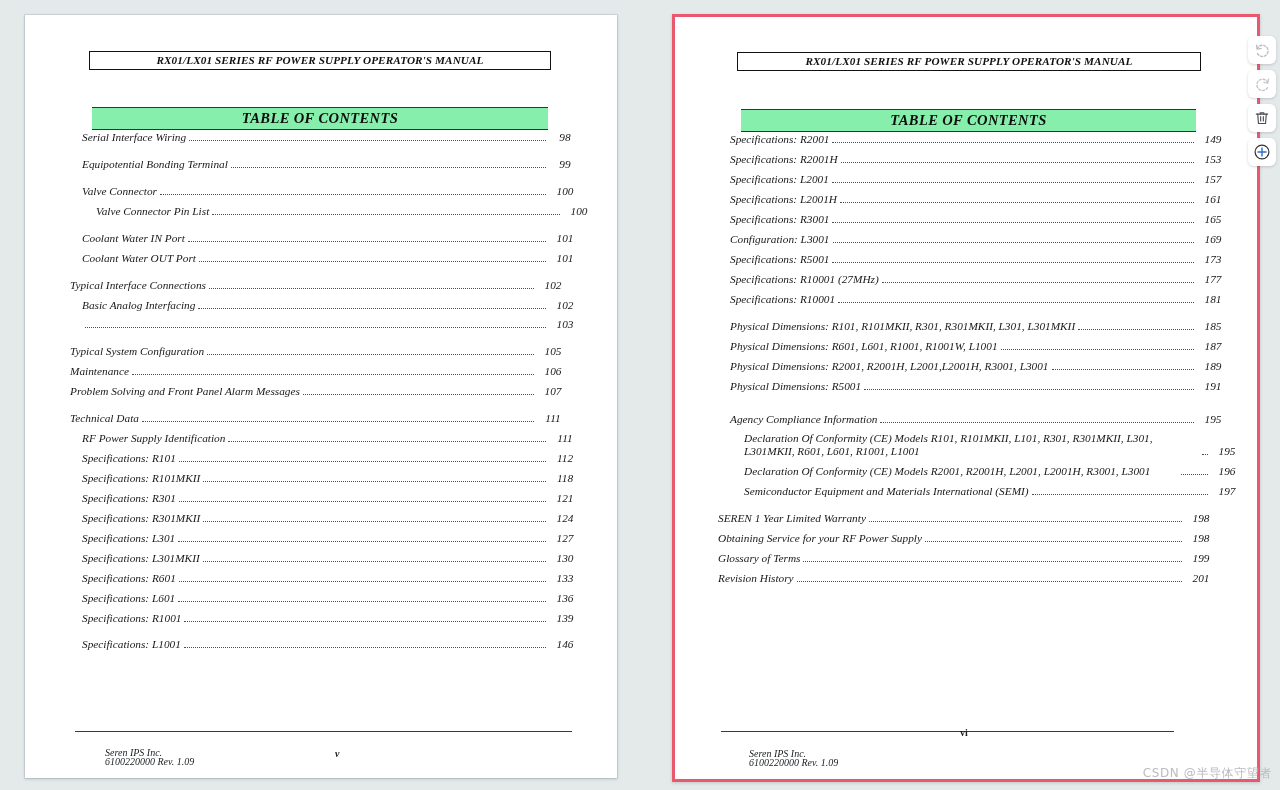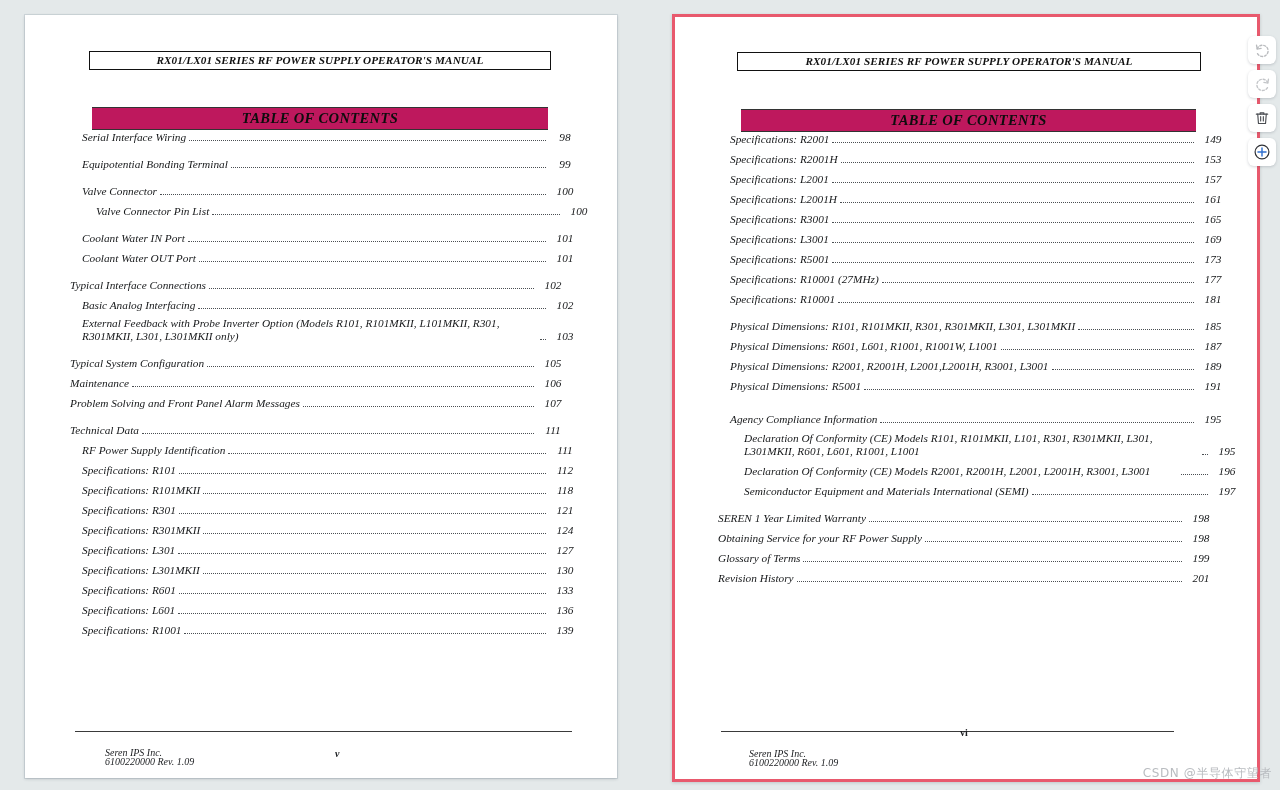--- a/index.html
+++ b/index.html
@@ -71,21 +71,21 @@
     width: 464px;
     top: 35px;
     height: 19px;
     line-height: 16px;
     font-size: 11.2px;
   }
 
   
   .toc-band {
     position: absolute;
-    background: #be185d;
+    background: #86efac;
     border-top: 1.8px solid #333;
     border-bottom: 1.4px solid #333;
     box-sizing: border-box;
     text-align: center;
     font-weight: bold;
     font-size: 14.5px;
     letter-spacing: .4px;
     color: #0d0d0d;
   }
   .page-left .toc-band {
@@ -265,21 +265,20 @@
             <span class="toc-page">102</span>
           </div>
           <div class="spacer-row" style="height: 6px;"></div>
           <div class="toc-row lvl1">
             <span class="toc-label">Basic Analog Interfacing</span>
             <span class="toc-leader"></span>
             <span class="toc-page">102</span>
           </div>
           <div class="spacer-row" style="height: 5px;"></div>
           <div class="toc-row lvl1">
-            <span class="toc-label wrap">External Feedback with Probe Inverter Option (Models R101, R101MKII, L101MKII, R301, R301MKII, L301, L301MKII only)</span>
             <span class="toc-leader"></span>
             <span class="toc-page">103</span>
           </div>
           <div class="spacer-row big"></div>
           <div class="toc-row lvl0">
             <span class="toc-label">Typical System Configuration</span>
             <span class="toc-leader"></span>
             <span class="toc-page">105</span>
           </div>
           <div class="spacer-row" style="height: 6px;"></div>
@@ -355,20 +354,25 @@
             <span class="toc-page">136</span>
           </div>
           <div class="spacer-row" style="height: 6px;"></div>
           <div class="toc-row lvl1">
             <span class="toc-label">Specifications: R1001</span>
             <span class="toc-leader"></span>
             <span class="toc-page">139</span>
           </div>
           <div class="spacer-row" style="height: 6px;"></div>
           <div class="spacer-row" style="height: 6px;"></div>
+          <div class="toc-row lvl1">
+            <span class="toc-label">Specifications: L1001</span>
+            <span class="toc-leader"></span>
+            <span class="toc-page">146</span>
+          </div>
         </div>
       <div class="footer-rule"></div>
       <div class="footer">
         <div class="fline">Seren IPS Inc.</div>
         <div class="fline">6100220000 Rev. 1.09</div>
       </div>
       <div class="folio">v</div>
     </div>
   </div>
 
@@ -401,21 +405,21 @@
             <span class="toc-page">161</span>
           </div>
           <div class="spacer-row" style="height: 6px;"></div>
           <div class="toc-row lvl1">
             <span class="toc-label">Specifications: R3001</span>
             <span class="toc-leader"></span>
             <span class="toc-page">165</span>
           </div>
           <div class="spacer-row" style="height: 6px;"></div>
           <div class="toc-row lvl1">
-            <span class="toc-label">Specifications: L3001</span>
+            <span class="toc-label">Configuration: L3001</span>
             <span class="toc-leader"></span>
             <span class="toc-page">169</span>
           </div>
           <div class="spacer-row" style="height: 6px;"></div>
           <div class="toc-row lvl1">
             <span class="toc-label">Specifications: R5001</span>
             <span class="toc-leader"></span>
             <span class="toc-page">173</span>
           </div>
           <div class="spacer-row" style="height: 6px;"></div>

